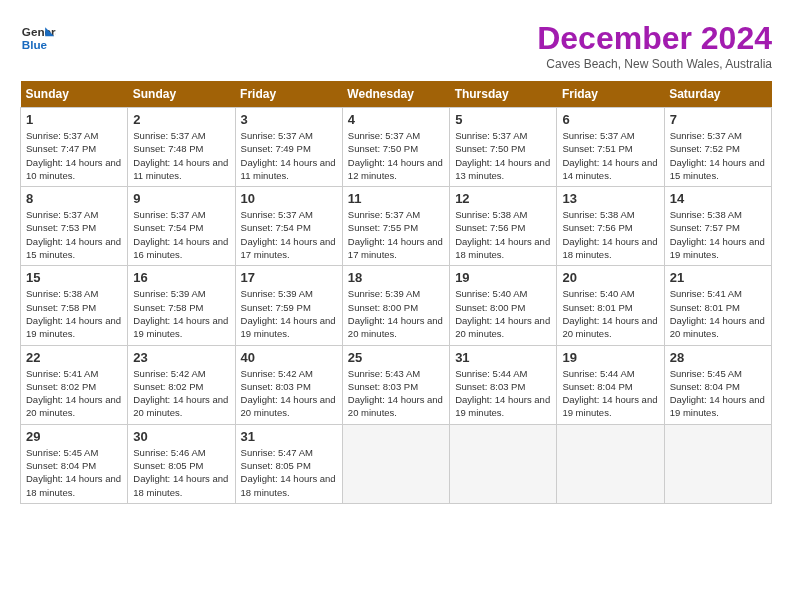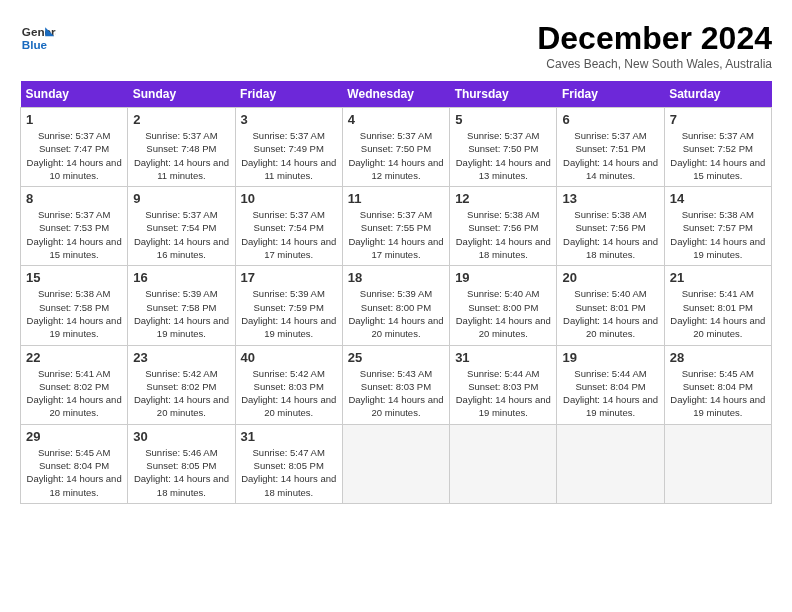--- a/index.html
+++ b/index.html
@@ -24,33 +24,33 @@
     .logo-icon {
       width: 36px;
       height: 36px;
     }
     .title-section {
       text-align: right;
     }
     .month-title {
       font-size: 32px;
       font-weight: bold;
-      color: #000000;
+      color: #a21caf;
     }
     .location-title {
       font-size: 12px;
       color: #555;
     }
     table {
       width: 100%;
       border-collapse: collapse;
       font-size: 10px;
     }
     th {
-      background-color: #6d28d9;
+      background-color: #a16207;
       color: #fff;
       text-align: left;
       padding: 6px 5px;
       font-size: 12px;
       font-weight: bold;
     }
     td {
       border: 1px solid #ccc;
       vertical-align: top;
       padding: 4px 5px;
@@ -65,21 +65,20 @@
     .day-num {
       font-size: 13px;
       font-weight: bold;
       display: block;
       margin-bottom: 2px;
     }
     .day-info {
       font-size: 9.5px;
       line-height: 1.4;
       color: #333;
-      text-align: center;
     }
   </style>
 </head>
 <body>
 
 <div class="header-section">
   <div class="logo">
     <svg class="logo-icon" viewBox="0 0 40 40">
       <text x="2" y="18" font-size="13" font-weight="bold" fill="#333" font-family="Arial">General</text>
       <text x="2" y="32" font-size="13" font-weight="bold" fill="#1a6bbf" font-family="Arial">Blue</text>

